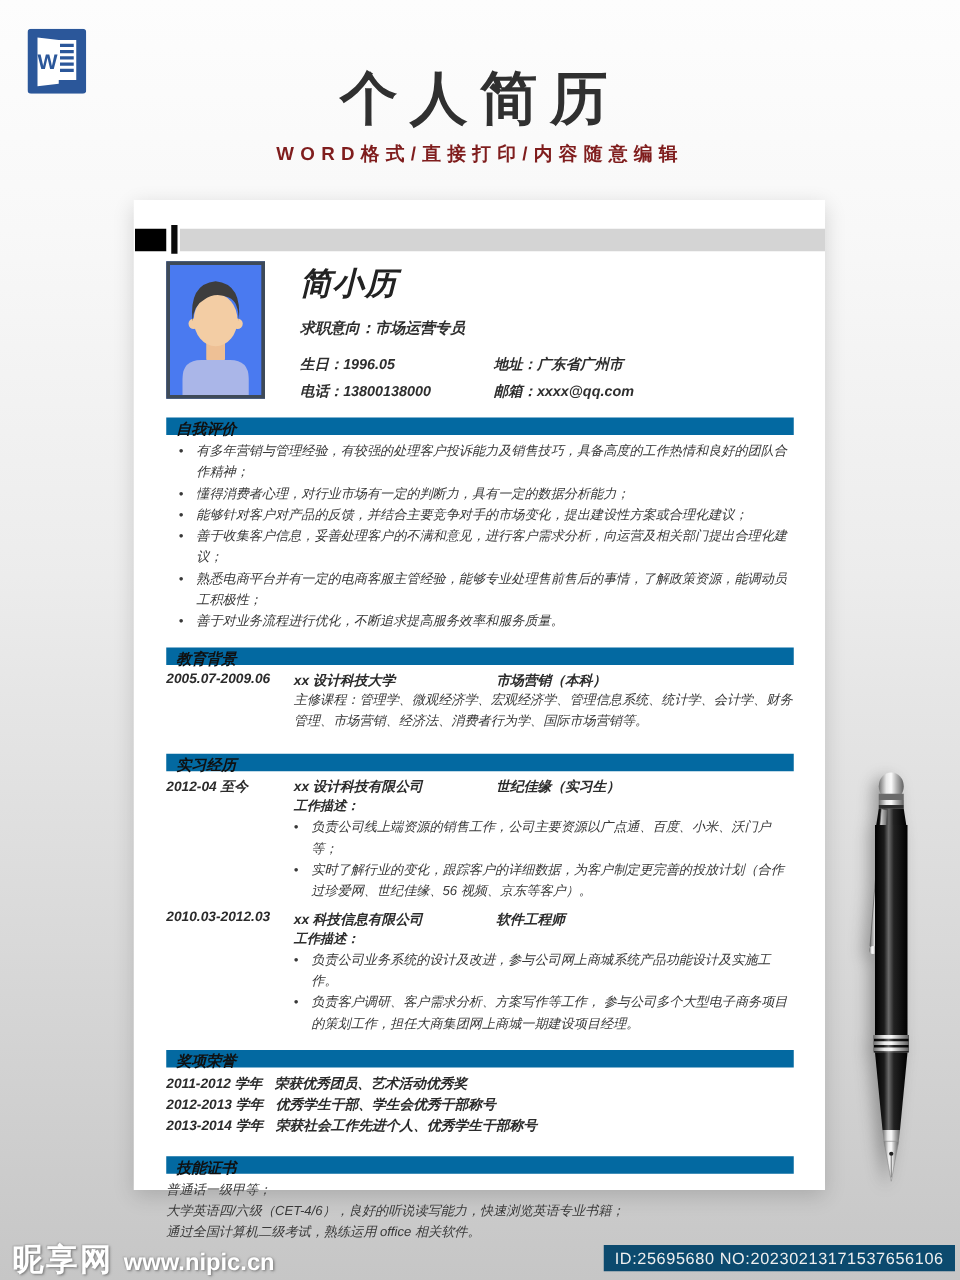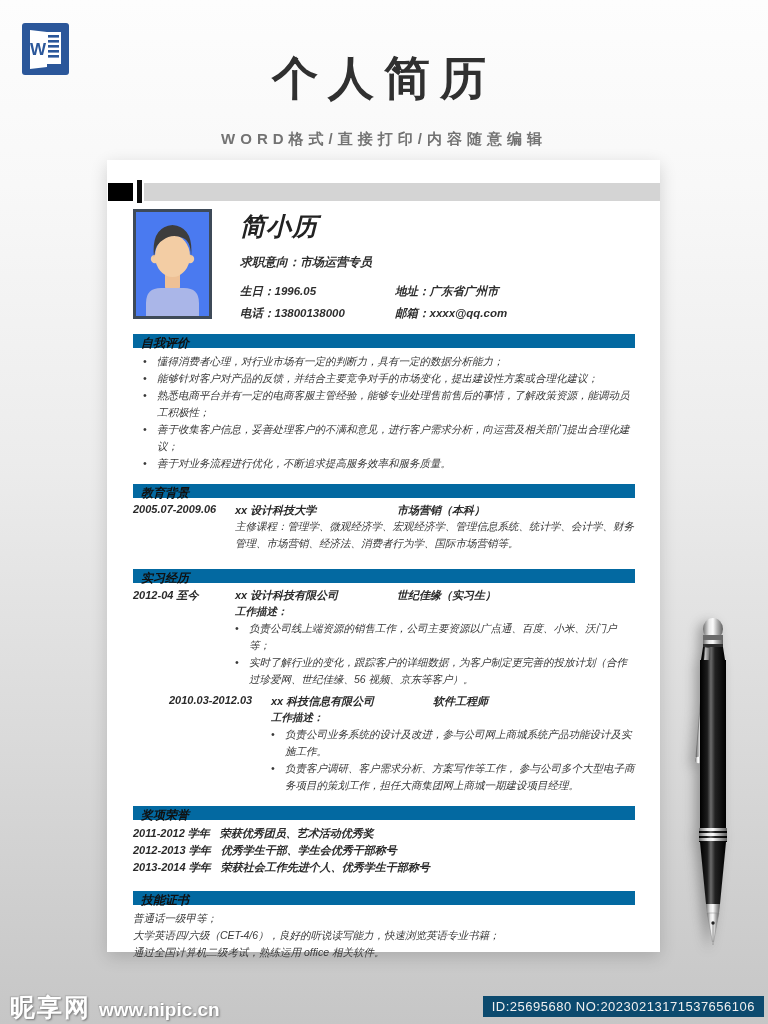--- a/index.html
+++ b/index.html
@@ -7,21 +7,21 @@
     width:768px;height:1024px;position:relative;overflow:hidden;
     background:linear-gradient(180deg,#fdfdfd 0%,#f8f8f8 18%,#ececec 45%,#dadada 72%,#c6c6c6 100%);
     font-family:"Liberation Sans","DejaVu Sans",sans-serif;
     color:#333;
   }
   
   .word-icon{position:absolute;left:22px;top:23px;width:47px;height:52px;}
   .main-title{position:absolute;top:48px;left:0;width:100%;text-align:center;
     font-size:46px;font-weight:700;color:#303030;letter-spacing:10px;}
   .main-subtitle{position:absolute;top:114px;left:0;width:100%;text-align:center;
-    font-size:15px;font-weight:600;color:#737373;letter-spacing:5px;margin-top:16px;}
+    font-size:15px;font-weight:600;color:#7f1d1d;letter-spacing:5px;}
   
   .page{position:absolute;left:107px;top:160px;width:553px;height:792px;background:#ffffff;
     box-shadow:0 5px 16px rgba(0,0,0,0.16);}
   .topbar{position:absolute;top:20px;left:1px;right:0;height:23px;display:flex;align-items:center;}
   .tb-black{width:25px;height:18px;background:#000;}
   .tb-thin{width:5px;height:23px;background:#0b0b0b;margin-left:4px;}
   .tb-gray{flex:1;height:18px;background:#d4d4d4;margin-left:2px;}
   .content{position:absolute;left:26px;right:25px;top:49px;font-style:italic;}
   
   .profile{display:flex;}
@@ -110,24 +110,25 @@
           <div><span>地址：</span><span>广东省广州市</span></div>
           <div><span>电话：</span><span>13800138000</span></div>
           <div><span>邮箱：</span><span>xxxx@qq.com</span></div>
         </div>
       </div>
     </div>
 
     <div class="sec1">
       <div class="sec-bar">自我评价</div>
       <ul class="blist">
+        <li class="b-li">有多年营销与管理经验，有较强的处理客户投诉能力及销售技巧，具备高度的工作热情和良好的团队合作精神；</li>
         <li class="b-li">懂得消费者心理，对行业市场有一定的判断力，具有一定的数据分析能力；</li>
         <li class="b-li">能够针对客户对产品的反馈，并结合主要竞争对手的市场变化，提出建设性方案或合理化建议；</li>
+        <li class="b-li">善于收集客户信息，妥善处理客户的不满和意见，进行客户需求分析，向运营及相关部门提出合理化建议；</li>
         <li class="b-li">熟悉电商平台并有一定的电商客服主管经验，能够专业处理售前售后的事情，了解政策资源，能调动员工积极性；</li>
-        <li class="b-li">善于收集客户信息，妥善处理客户的不满和意见，进行客户需求分析，向运营及相关部门提出合理化建议；</li>
         <li class="b-li">善于对业务流程进行优化，不断追求提高服务效率和服务质量。</li>
       </ul>
     </div>
 
     <div class="sec2">
       <div class="sec-bar">教育背景</div>
       <div class="row3">
         <div class="col-date">2005.07-2009.06</div>
         <div class="col-school">xx 设计科技大学</div>
         <div class="col-title">市场营销（本科）</div>
@@ -146,21 +147,21 @@
         </div>
         <div class="indent">
           <div class="desc-label">工作描述：</div>
           <ul class="jlist">
             <li class="j-li">负责公司线上端资源的销售工作，公司主要资源以广点通、百度、小米、沃门户等；</li>
             <li class="j-li">实时了解行业的变化，跟踪客户的详细数据，为客户制定更完善的投放计划（合作过珍爱网、世纪佳缘、56 视频、京东等客户）。</li>
           </ul>
         </div>
       </div>
 
-      <div style="margin-top:6px;margin-left:36px;">
+      <div style="margin-top:6px;">
         <div class="row3">
           <div class="col-date">2010.03-2012.03</div>
           <div class="col-school">xx 科技信息有限公司</div>
           <div class="col-title">软件工程师</div>
         </div>
         <div class="indent">
           <div class="desc-label">工作描述：</div>
           <ul class="jlist">
             <li class="j-li">负责公司业务系统的设计及改进，参与公司网上商城系统产品功能设计及实施工作。</li>
             <li class="j-li">负责客户调研、客户需求分析、方案写作等工作， 参与公司多个大型电子商务项目的策划工作，担任大商集团网上商城一期建设项目经理。</li>

